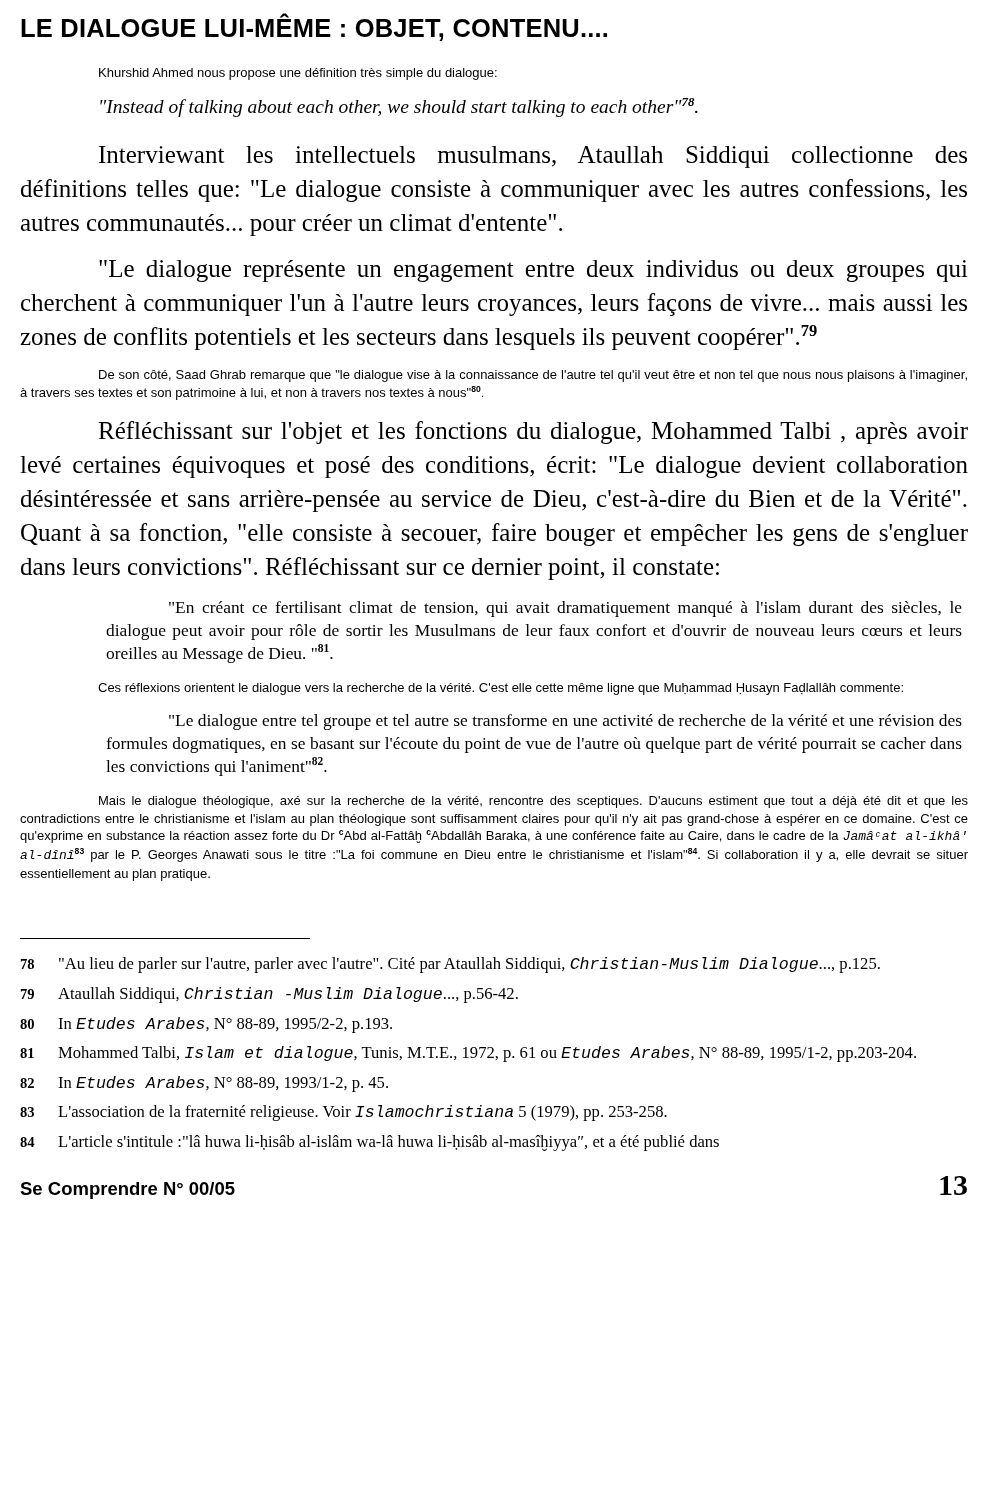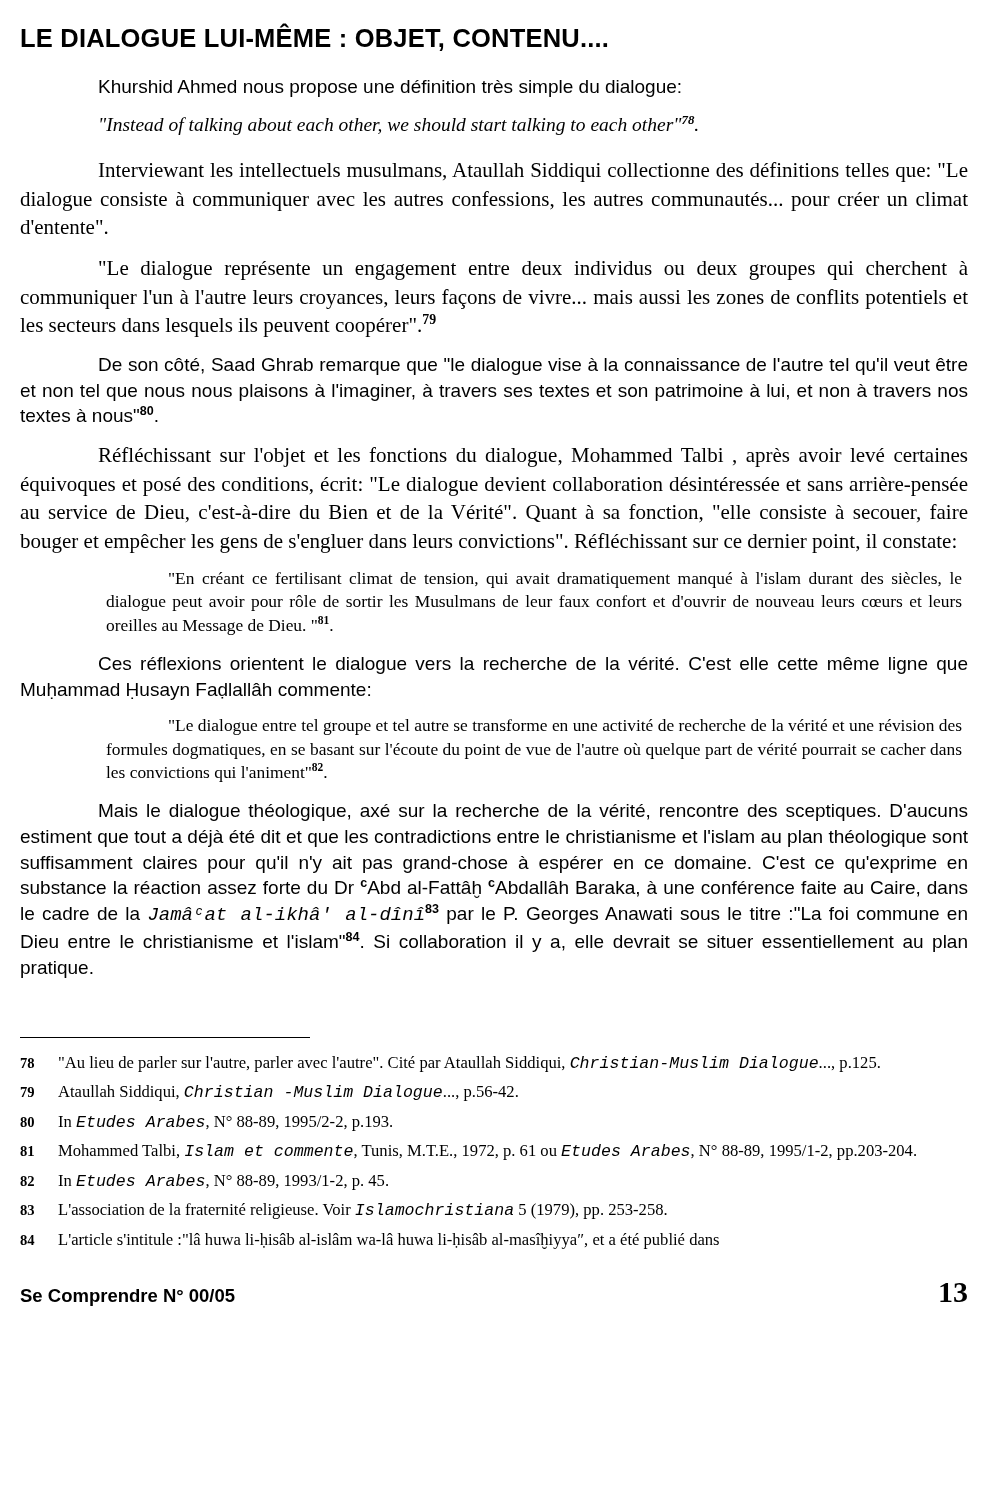--- a/index.html
+++ b/index.html
@@ -8,38 +8,38 @@
     min-height: 1497px;
     background: #ffffff;
     font-family: "Liberation Serif", serif;
     color: #000000;
   }
   .page {
     position: relative;
     width: 1000px;
     min-height: 1497px;
     box-sizing: border-box;
-    padding: 20px 32px 0 20px;
+    padding: 10px 32px 0 20px;
   }
   h1.page-title {
     font-family: "Liberation Sans", sans-serif;
     font-size: 25.5px;
     font-weight: bold;
     letter-spacing: 0.2px;
     margin: 4px 0 22px 0;
     line-height: 1.1;
   }
   p {
     margin: 0 0 12px 0;
-    font-size: 21px;
+    font-size: 25px;
     line-height: 1.36;
     text-align: justify;
   }
   p.indent { text-indent: 78px; }
-  .sans { font-family: "Liberation Sans", sans-serif; font-size: 19px; }
+  .sans { font-family: "Liberation Sans", sans-serif; font-size: 13px; }
   .quote-italic {
     font-family: "Liberation Serif", serif;
     font-style: italic;
     font-size: 19.5px;
     text-indent: 78px;
     margin: 0 0 18px 0;
   }
   .blockquote {
     margin: 6px 0 14px 0;
     padding: 0 6px 0 86px;
@@ -74,21 +74,21 @@
     flex: 0 0 38px;
     font-weight: bold;
     font-size: 14.6px;
     padding-top: 2px;
   }
   .fn-text { flex: 1 1 auto; text-align: justify; }
   .footer {
     display: flex;
     align-items: baseline;
     justify-content: space-between;
-    margin-top: 24px;
+    margin-top: 16px;
     padding-bottom: 10px;
   }
   .footer-left {
     font-family: "Liberation Sans", sans-serif;
     font-weight: bold;
     font-size: 18.5px;
   }
   .footer-right {
     font-family: Liberation Serif, serif;
     font-weight: bold;
@@ -165,21 +165,21 @@
     <div class="fn">
       <div class="fn-num">80</div>
       <div class="fn-text">
         <span>In </span><i>Etudes Arabes</i><span>, N° 88-89, 1995/2-2, p.193.</span>
       </div>
     </div>
 
     <div class="fn">
       <div class="fn-num">81</div>
       <div class="fn-text">
-        <span>Mohammed Talbi, </span><i>Islam et commente</i><span>, Tunis, M.T.E., 1972, p. 61 ou </span><i>Etudes Arabes</i><span>, N° 88-89, 1995/1-2, pp.203-204.</span>
+        <span>Mohammed Talbi, </span><i>Islam et dialogue</i><span>, Tunis, M.T.E., 1972, p. 61 ou </span><i>Etudes Arabes</i><span>, N° 88-89, 1995/1-2, pp.203-204.</span>
       </div>
     </div>
 
     <div class="fn">
       <div class="fn-num">82</div>
       <div class="fn-text">
         <span>In  </span><i>Etudes Arabes</i><span>, N° 88-89, 1993/1-2, p. 45.</span>
       </div>
     </div>
 

